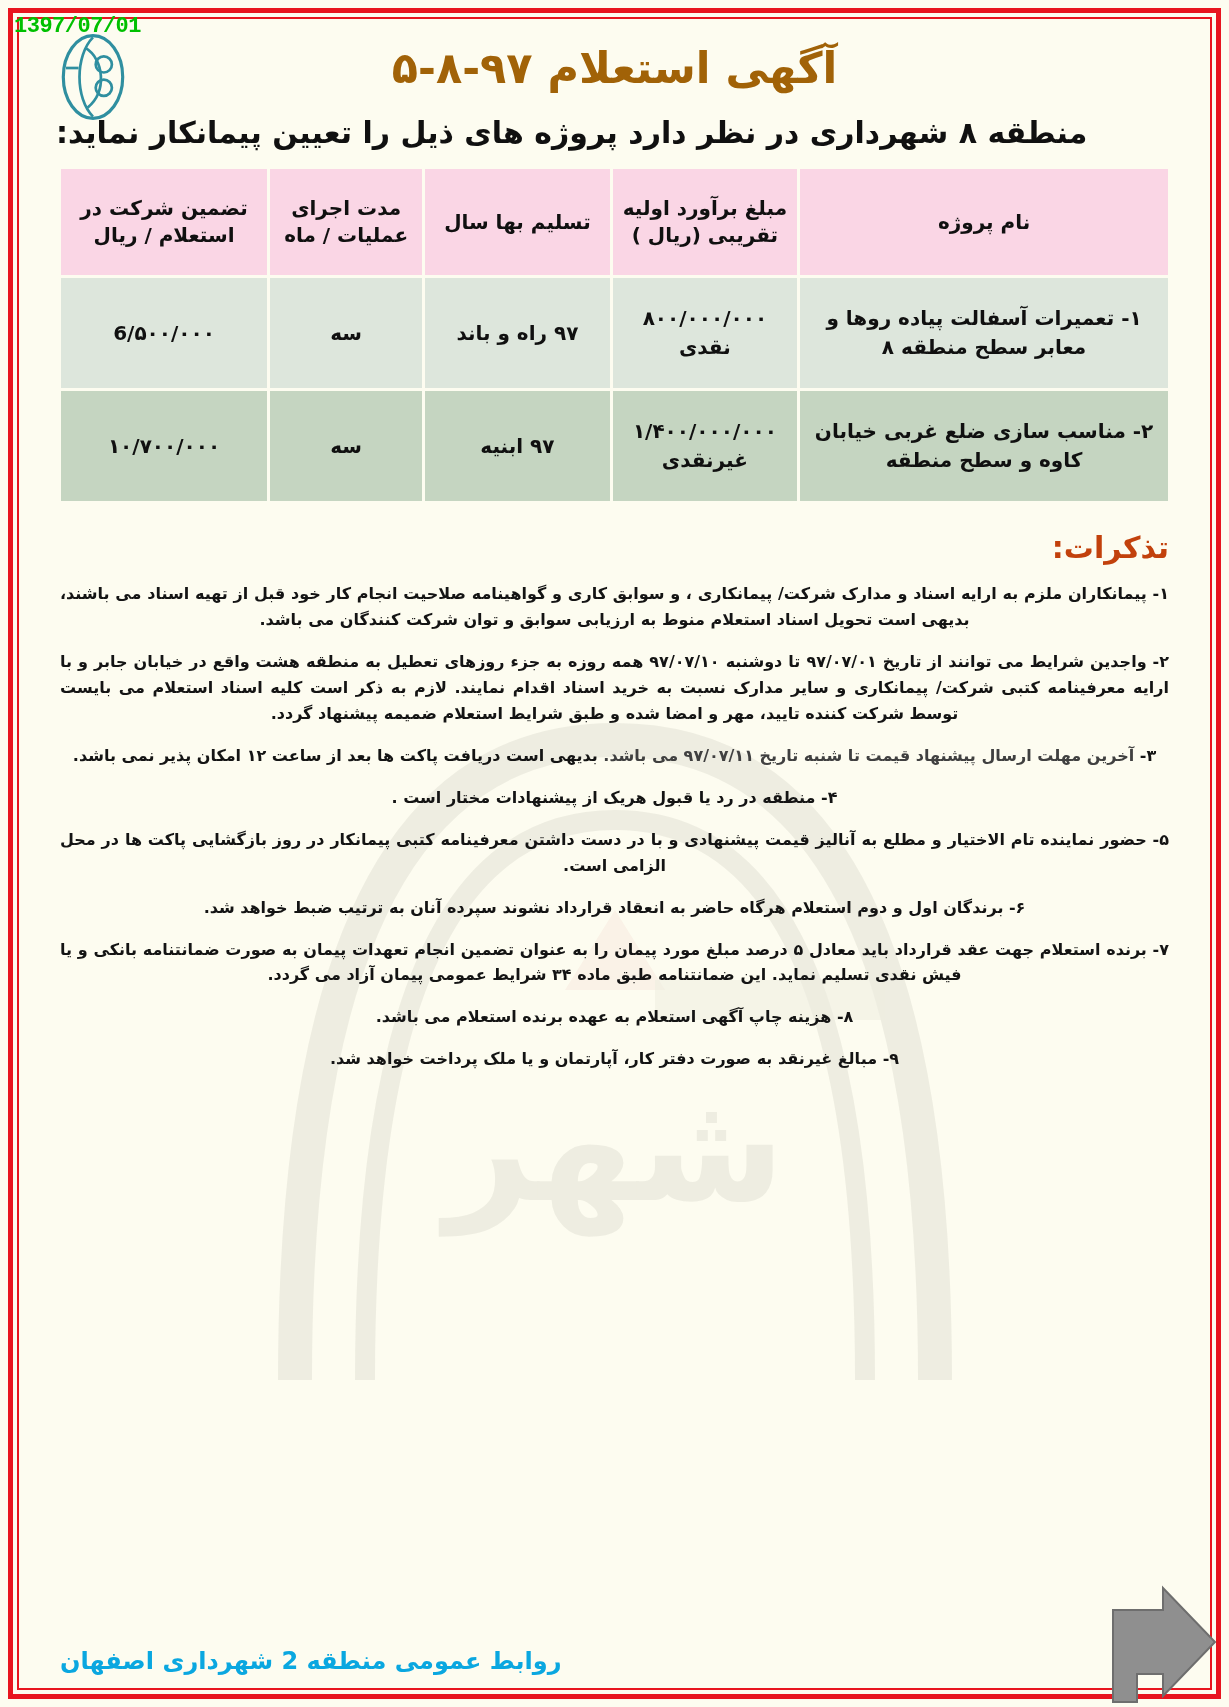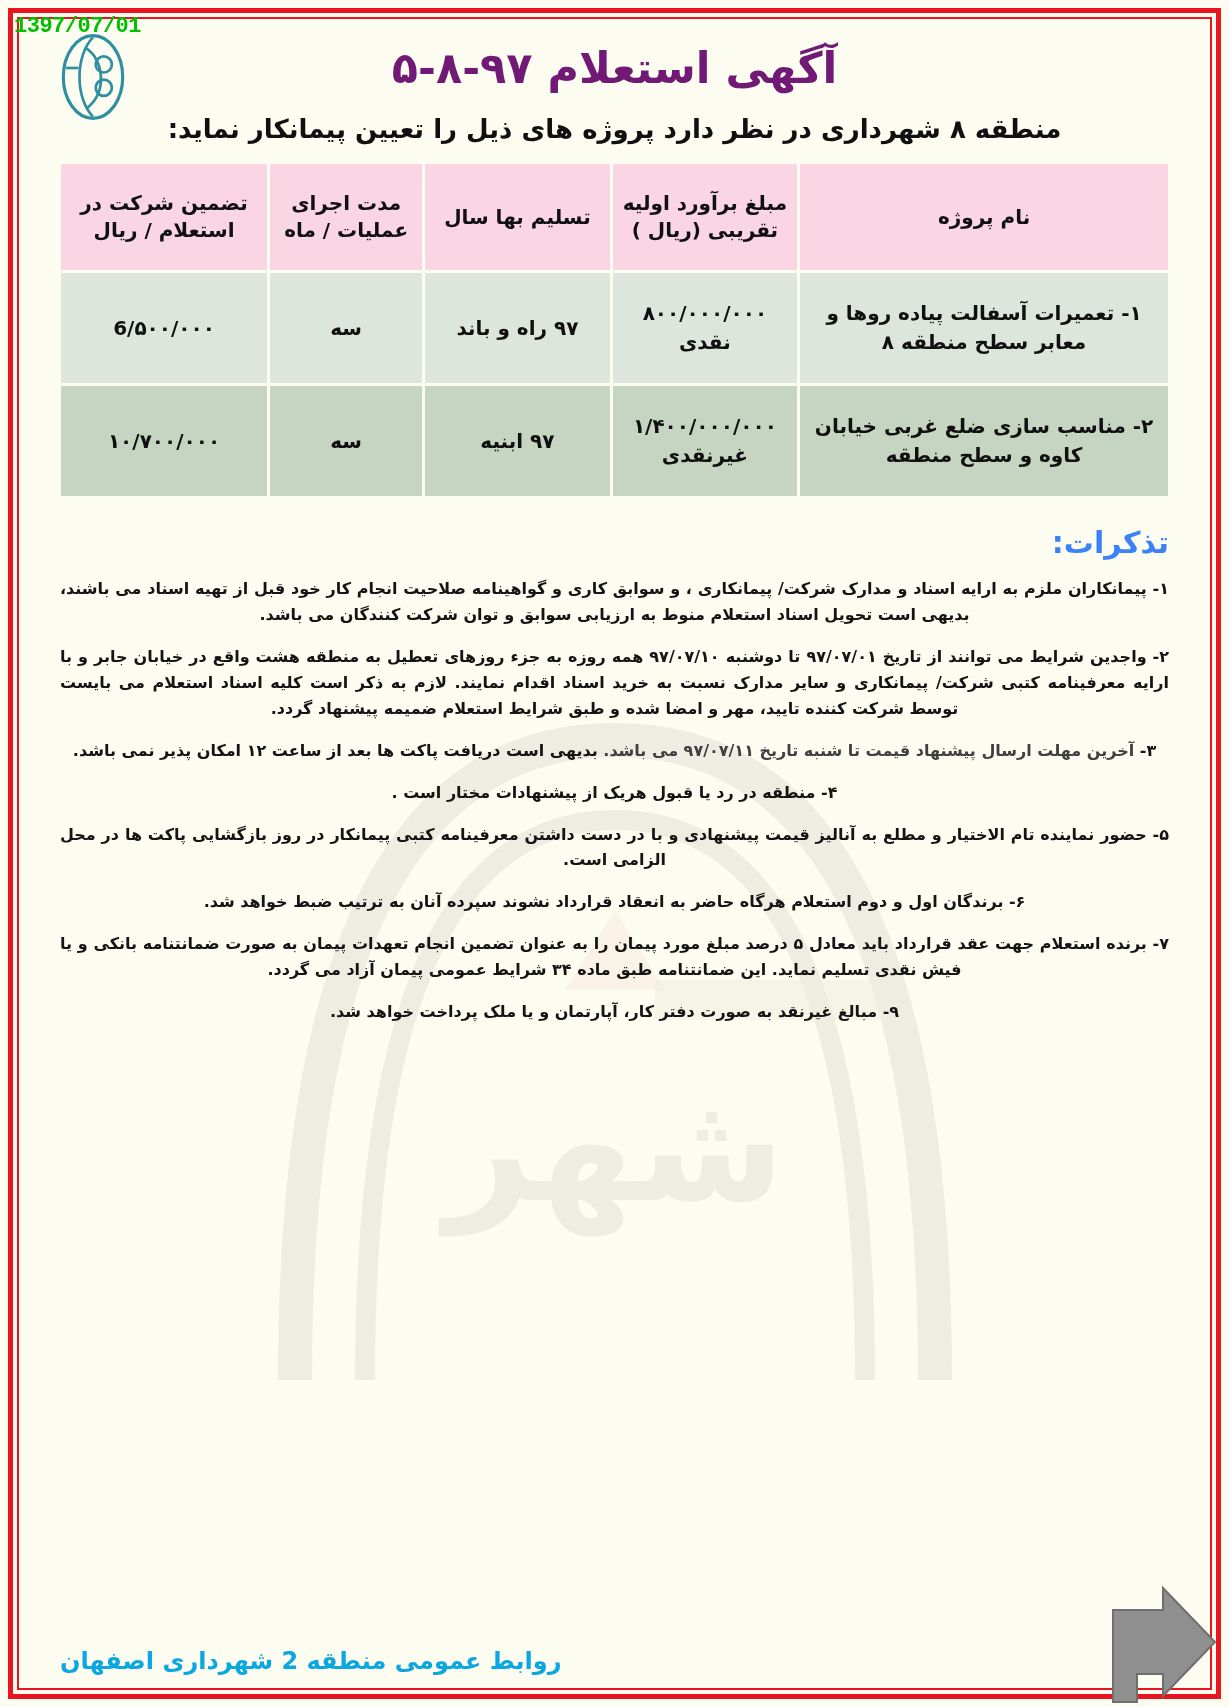--- a/index.html
+++ b/index.html
@@ -76,35 +76,35 @@
     position: absolute;
     left: 22px;
     top: 6px;
     width: 90px;
     height: 90px;
     z-index: 6;
   }
   .main-title {
     font-size: 43px;
     font-weight: 700;
-    color: #701a75;
+    color: #a16207;
     direction: rtl;
     letter-spacing: 0px;
     line-height: 1.15;
     margin: 0 0 20px 0;
     padding: 0 120px;
   }
   .sub-title {
-    font-size: 26px;
+    font-size: 30px;
     font-weight: 700;
     color: #101010;
     direction: rtl;
     line-height: 1.3;
     margin: 18px 30px 14px 30px;
-    text-align: center;
+    text-align: left;
   }
 
   
   table.tender {
     width: calc(100% - 64px);
     margin: 8px 32px 0 32px;
     border-collapse: separate;
     border-spacing: 3px;
     direction: rtl;
     table-layout: fixed;
@@ -151,21 +151,21 @@
   
   .notes {
     margin: 26px 34px 0 34px;
     direction: rtl;
     position: relative;
     z-index: 5;
   }
   .notes-heading {
     font-size: 30px;
     font-weight: 700;
-    color: #3b82f6;
+    color: #c2410c;
     text-align: right;
     margin-bottom: 14px;
   }
   .note {
     font-size: 16px;
     font-weight: 700;
     color: #141414;
     line-height: 1.62;
     text-align: justify;
     text-align-last: center;
@@ -267,20 +267,21 @@
 
       <p class="note">۱- پیمانکاران ملزم به ارایه اسناد و مدارک شرکت/ پیمانکاری ، و سوابق کاری و گواهینامه صلاحیت انجام کار خود قبل از تهیه اسناد می باشند، بدیهی است تحویل اسناد استعلام منوط به ارزیابی سوابق و توان شرکت کنندگان می باشد.</p>
       <p class="note">۲- واجدین شرایط می توانند از تاریخ ۹۷/۰۷/۰۱ تا دوشنبه ۹۷/۰۷/۱۰ همه روزه به جزء روزهای تعطیل به منطقه هشت واقع در خیابان جابر و با ارایه معرفینامه کتبی شرکت/ پیمانکاری و سایر مدارک نسبت به خرید اسناد اقدام نمایند. لازم به ذکر است کلیه اسناد استعلام می بایست توسط شرکت کننده تایید، مهر و امضا شده و طبق شرایط استعلام ضمیمه پیشنهاد گردد.</p>
 
       <p class="note pinkpart"><span>۳- </span><span class="hl">آخرین مهلت ارسال پیشنهاد قیمت تا شنبه تاریخ ۹۷/۰۷/۱۱ می باشد.</span><span> بدیهی است دریافت پاکت ها بعد از ساعت ۱۲ امکان پذیر نمی باشد.</span></p>
 
       <p class="note short">۴- منطقه در رد یا قبول هریک از پیشنهادات مختار است .</p>
       <p class="note">۵- حضور نماینده تام الاختیار و مطلع به آنالیز قیمت پیشنهادی و با در دست داشتن معرفینامه کتبی پیمانکار در روز بازگشایی پاکت ها در محل الزامی است.</p>
       <p class="note short">۶- برندگان اول و دوم استعلام هرگاه حاضر به انعقاد قرارداد نشوند سپرده آنان به ترتیب ضبط خواهد شد.</p>
       <p class="note">۷- برنده استعلام جهت عقد قرارداد باید معادل ۵ درصد مبلغ مورد پیمان را به عنوان تضمین انجام تعهدات پیمان به صورت ضمانتنامه بانکی و یا فیش نقدی تسلیم نماید. این ضمانتنامه طبق ماده ۳۴ شرایط عمومی پیمان آزاد می گردد.</p>
+      <p class="note short">۸- هزینه چاپ آگهی استعلام به عهده برنده استعلام می باشد.</p>
       <p class="note short">۹- مبالغ غیرنقد به صورت دفتر کار، آپارتمان و یا ملک پرداخت خواهد شد.</p>
     </div>
 
     <div class="footer-credit-wrap">
       <div class="footer-credit">روابط عمومی منطقه 2 شهرداری اصفهان</div>
     </div>
 
   </div>
 
   <svg class="corner-mark" viewBox="0 0 120 125" aria-hidden="true">

